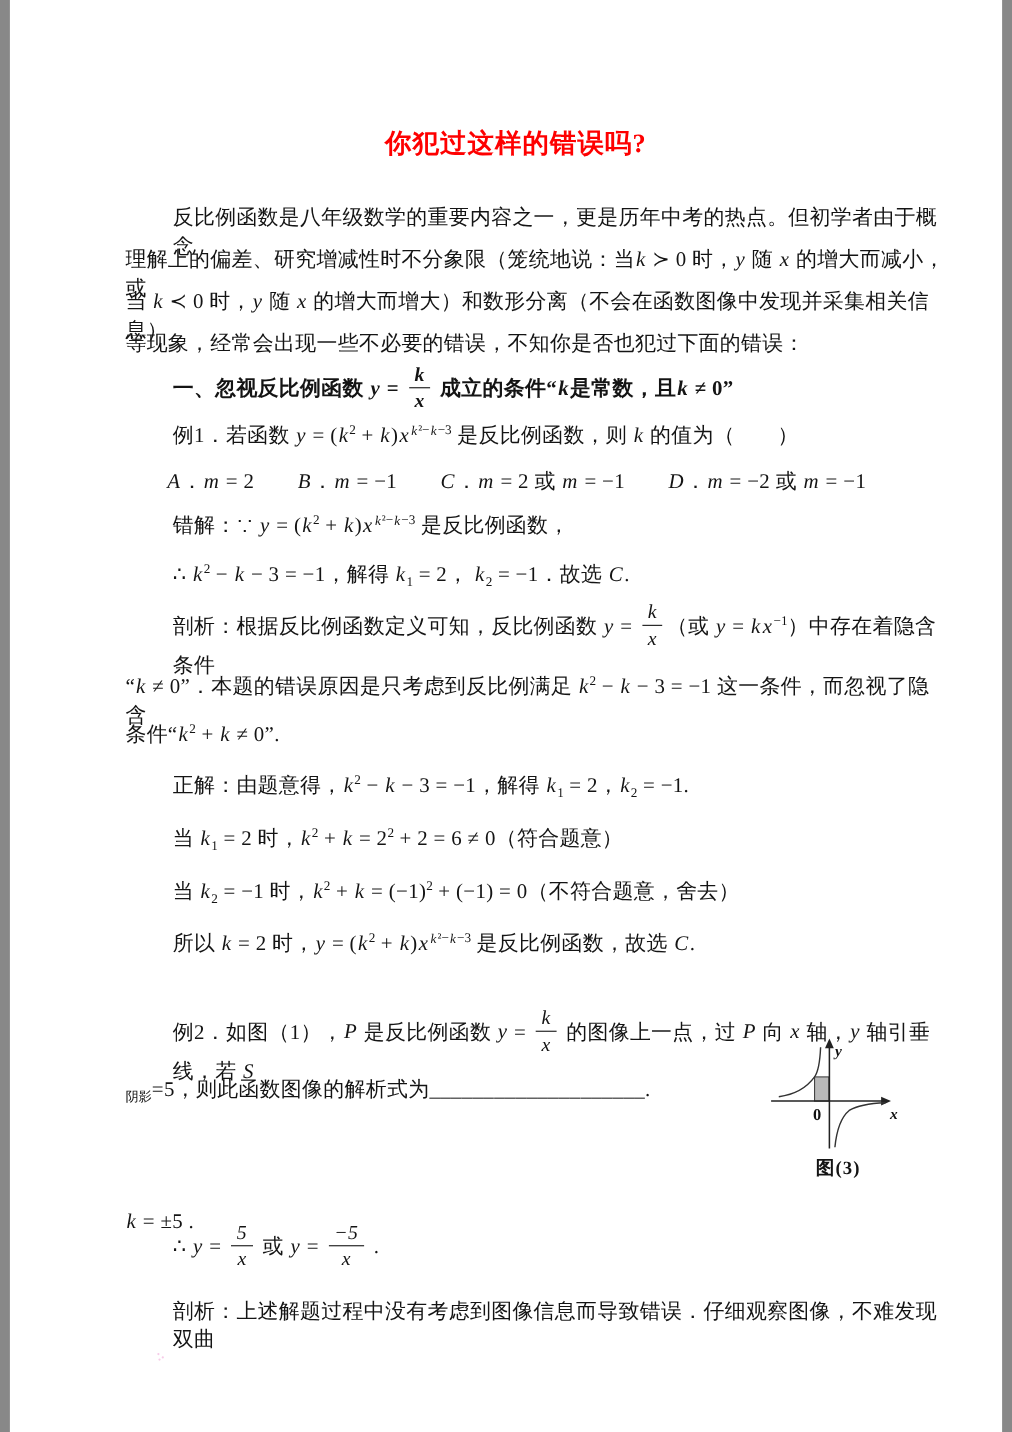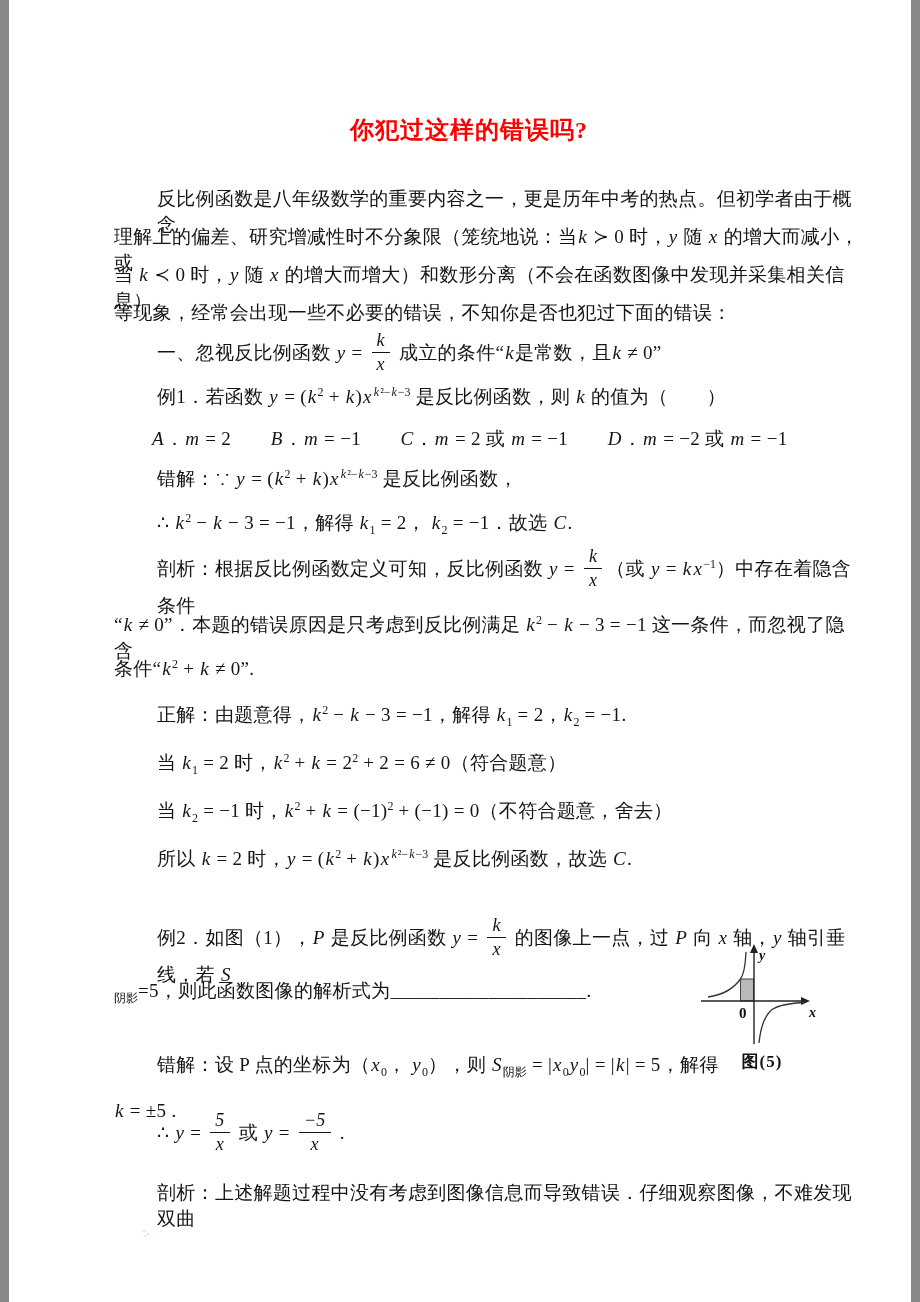--- a/index.html
+++ b/index.html
@@ -22,21 +22,21 @@
   }
   .line {
     position:absolute; left:105px; width:745px;
     font-size:19px; line-height:26px;
     white-space:pre-wrap;
     letter-spacing:0.3px;
     margin-top:16px;
   }
   .ind  { left:148px; width:702px; }
   .ind2 { left:142px; width:708px; }
-  .bold { font-weight:normal; }
+  .bold { font-weight:bold; }
   .mi { font-style:italic; font-family:"Liberation Serif","DejaVu Serif",serif; padding:0 1px; }
   sup.msup { font-size:12px; line-height:0; vertical-align:super; letter-spacing:0; }
   sub.msub { font-size:12px; line-height:0; vertical-align:sub; letter-spacing:0; }
   .frac {
     display:inline-block; vertical-align:middle; transform:translateY(-3px);
     text-align:center; font-style:italic; line-height:1.05; margin:0 4px; font-size:18px;
   }
   .frac .num { display:block; border-bottom:1.4px solid #141414; padding:1px 5px 2px; }
   .frac .den { display:block; padding-top:2px; }
   .figure {
@@ -79,21 +79,20 @@
   <div class="line ind" style="top:533px">剖析：根据反比例函数定义可知，反比例函数 <span class="mi">y</span> = <span class="frac"><span class="num">k</span><span class="den">x</span></span>（或 <span class="mi">y</span> = <span class="mi">k</span><span class="mi">x</span><sup class="msup">−1</sup>）中存在着隐含条件</div>
   <div class="line" style="top:596px">“<span class="mi">k</span> ≠ 0”．本题的错误原因是只考虑到反比例满足 <span class="mi">k</span><sup class="msup">2</sup> − <span class="mi">k</span> − 3 = −1 这一条件，而忽视了隐含</div>
   <div class="line" style="top:640px">条件“<span class="mi">k</span><sup class="msup">2</sup> + <span class="mi">k</span> ≠ 0”.</div>
   <div class="line ind" style="top:686px">正解：由题意得，<span class="mi">k</span><sup class="msup">2</sup> − <span class="mi">k</span> − 3 = −1，解得 <span class="mi">k</span><sub class="msub">1</sub> = 2，<span class="mi">k</span><sub class="msub">2</sub> = −1.</div>
   <div class="line ind" style="top:734px">当 <span class="mi">k</span><sub class="msub">1</sub> = 2 时，<span class="mi">k</span><sup class="msup">2</sup> + <span class="mi">k</span> = 2<sup class="msup">2</sup> + 2 = 6 ≠ 0（符合题意）</div>
   <div class="line ind" style="top:782px">当 <span class="mi">k</span><sub class="msub">2</sub> = −1 时，<span class="mi">k</span><sup class="msup">2</sup> + <span class="mi">k</span> = (−1)<sup class="msup">2</sup> + (−1) = 0（不符合题意，舍去）</div>
   <div class="line ind" style="top:830px">所以 <span class="mi">k</span> = 2 时，<span class="mi">y</span> = (<span class="mi">k</span><sup class="msup">2</sup> + <span class="mi">k</span>)<span class="mi">x</span><sup class="msup"><span class="mi">k</span>²−<span class="mi">k</span>−3</sup> 是反比例函数，故选 <span class="mi">C</span>.</div>
 
   <div class="line ind" style="top:902px">例2．如图（1），<span class="mi">P</span> 是反比例函数 <span class="mi">y</span> = <span class="frac"><span class="num">k</span><span class="den">x</span></span> 的图像上一点，过 <span class="mi">P</span> 向 <span class="mi">x</span> 轴，<span class="mi">y</span> 轴引垂线，若 <span class="mi">S</span></div>
   <div class="line" style="top:962px"><sub class="msub">阴影</sub>=5，则此函数图像的解析式为____________________.</div>
-  <div class="line ind" style="top:1036px">错解：设 P 点的坐标为（<span class="mi">x</span><sub class="msub">0</sub>， <span class="mi">y</span><sub class="msub">0</sub>），则 <span class="mi">S</span><sub class="msub">阴影</sub> = |<span class="mi">x</span><sub class="msub">0</sub><span class="mi">y</span><sub class="msub">0</sub>| = |<span class="mi">k</span>| = 5，解得</div>
   <div class="line" style="top:1082px"><span class="mi">k</span> = ±5 .</div>
   <div class="line ind" style="top:1097px">∴ <span class="mi">y</span> = <span class="frac"><span class="num">5</span><span class="den">x</span></span> 或 <span class="mi">y</span> = <span class="frac"><span class="num">−5</span><span class="den">x</span></span> .</div>
   <div class="line ind" style="top:1164px">剖析：上述解题过程中没有考虑到图像信息而导致错误．仔细观察图像，不难发现双曲</div>
 
   <div class="figure">
     <svg width="172" height="106" viewBox="0 0 172 106">
 
       <rect x="43.5" y="35" width="13" height="22" fill="#b9b9b9" stroke="#444" stroke-width="1"></rect>
 
       <line x1="4" y1="57" x2="106" y2="57" stroke="#222" stroke-width="1.4"></line>
@@ -102,21 +101,21 @@
       <polygon points="53,9 57,0 61,9" fill="#222"></polygon>
 
       <path d="M 11 53 C 26 51, 37 44, 43.5 35 C 47 30, 48.5 20, 49 8" fill="none" stroke="#333" stroke-width="1.3"></path>
 
       <path d="M 62 99 C 63.5 84, 67 72, 75 65.5 C 83 60.5, 95 59, 108 58.5" fill="none" stroke="#333" stroke-width="1.3"></path>
 
       <text x="62" y="16" font-size="14" font-style="italic" font-weight="bold" fill="#111">y</text>
       <text x="112" y="73" font-size="14" font-style="italic" font-weight="bold" fill="#111">x</text>
       <text x="42" y="74" font-size="15" font-weight="bold" fill="#111">0</text>
     </svg>
-    <div class="fig-caption">图(5)</div>
+    <div class="fig-caption">图(3)</div>
   </div>
 
   <div class="stray-mark">
       <i></i>
       <i></i>
       <i></i>
     </div>
 
 </div>
 

